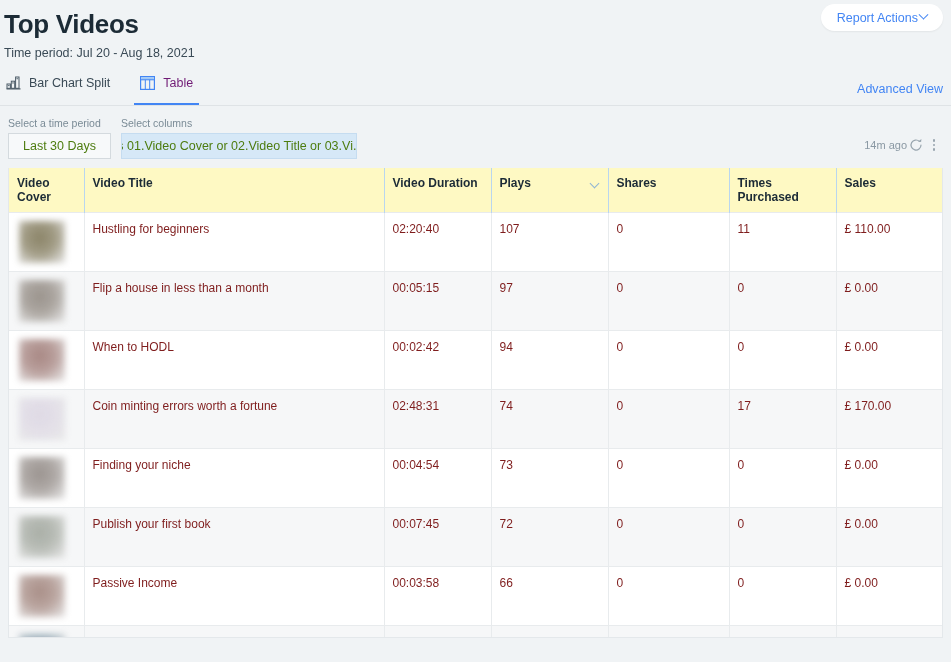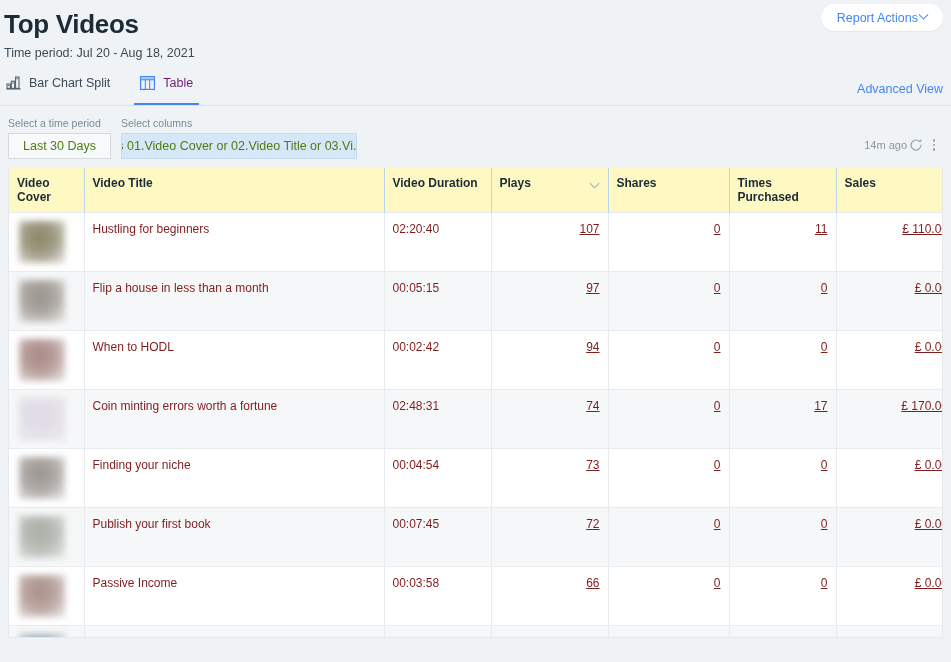--- a/index.html
+++ b/index.html
@@ -216,21 +216,21 @@
     border-top: 1px solid #e8ebed;
     border-left: 1px solid #e8ebed;
     padding: 9px 8px;
     height: 56px;
     vertical-align: top;
     overflow: hidden;
   }
   tbody td:first-child { border-left: none; padding: 8px 8px 8px 10px; }
   tbody tr:nth-child(even) td { background: #f6f7f8; }
   tbody tr:nth-child(odd) td { background: #ffffff; }
-  td.right { text-align: right; text-decoration: underline; }
+  td.right { text-align: left; }
 
   .thumb {
     width: 46px;
     height: 42px;
     border-radius: 1px;
     filter: blur(3.2px);
     background-size: cover;
     box-shadow: 0 0 0 0.5px rgba(0,0,0,0.05);
   }
 

